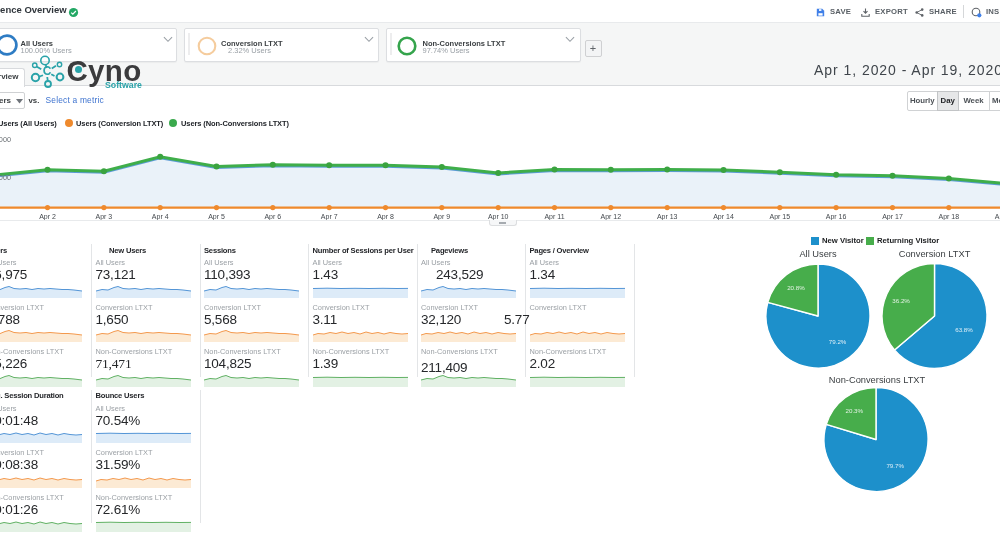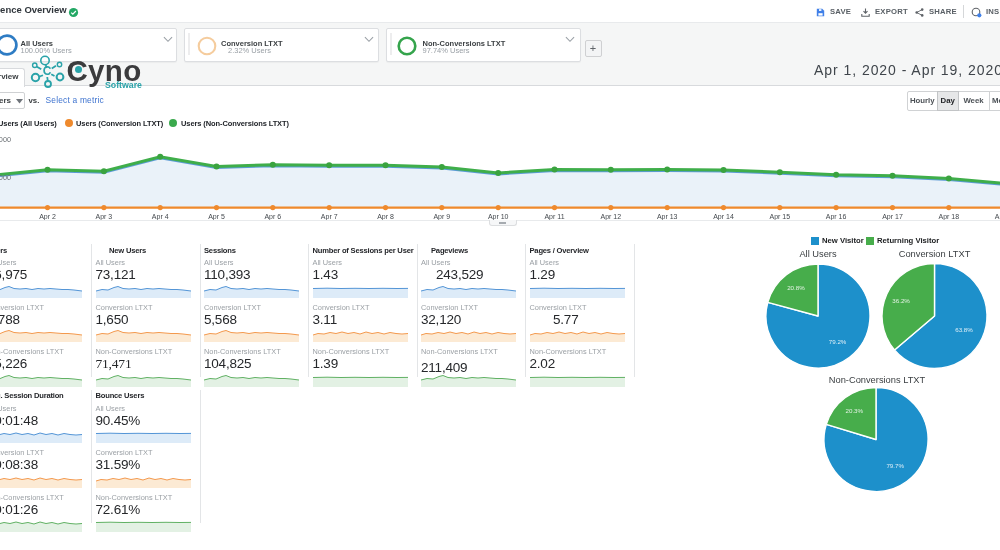--- a/index.html
+++ b/index.html
@@ -304,27 +304,27 @@
     <path d="M0,7 L5,5.5 L11,6 L17,4.5 L23,5.5 L29,4 L35,5.5 L41,4.5 L47,6 L53,4 L59,5.5 L65,4.5 L71,6 L77,4.5 L83,5.5 L89,6 L95,5.5" fill="none" stroke="#f29445" stroke-width="0.95"></path>
   </svg>
 <div class="m-sub" style="left:421.0px;top:347.0px;">Non-Conversions LTXT</div>
 <div class="m-val" style="left:421.0px;top:360px;">211,409</div>
 <svg class="abs" style="left:421.0px;top:372.5px;" width="95" height="14" viewBox="0 0 95 14">
     <path d="M0,7 L6,5.5 L12,6 L18,3.5 L22,2.5 L27,4.5 L33,5 L39,4.5 L45,5.5 L51,4.5 L57,5 L63,4.5 L69,5 L75,5.5 L81,5.5 L87,6 L95,7 L95,14 L0,14 Z" fill="#e3f1e4"></path>
     <path d="M0,7 L6,5.5 L12,6 L18,3.5 L22,2.5 L27,4.5 L33,5 L39,4.5 L45,5.5 L51,4.5 L57,5 L63,4.5 L69,5 L75,5.5 L81,5.5 L87,6 L95,7" fill="none" stroke="#58ad5c" stroke-width="0.95"></path>
   </svg>
 <div class="m-title" style="left:529.5px;top:245.5px;">Pages / Overview</div>
 <div class="m-sub" style="left:529.5px;top:258px;">All Users</div>
-<div class="m-val" style="left:529.5px;top:267px;">1.29</div>
+<div class="m-val" style="left:529.5px;top:267px;">1.34</div>
 <svg class="abs" style="left:529.5px;top:283.5px;" width="95" height="14" viewBox="0 0 95 14">
     <path d="M0,4.5 L14,4.2 L28,4.5 L42,4.3 L56,4.5 L70,4.3 L84,4.5 L95,4.4 L95,14 L0,14 Z" fill="#ddebf8"></path>
     <path d="M0,4.5 L14,4.2 L28,4.5 L42,4.3 L56,4.5 L70,4.3 L84,4.5 L95,4.4" fill="none" stroke="#4b8fd4" stroke-width="0.95"></path>
   </svg>
 <div class="m-sub" style="left:529.5px;top:302.5px;">Conversion LTXT</div>
-<div class="m-val" style="left:553px;top:311.5px;">5.77</div>
+<div class="m-val" style="left:504px;top:311.5px;">5.77</div>
 <svg class="abs" style="left:529.5px;top:328.0px;" width="95" height="14" viewBox="0 0 95 14">
     <path d="M0,7 L5,5.5 L11,6 L17,4.5 L23,5.5 L29,4 L35,5.5 L41,4.5 L47,6 L53,4 L59,5.5 L65,4.5 L71,6 L77,4.5 L83,5.5 L89,6 L95,5.5 L95,14 L0,14 Z" fill="#fcead4"></path>
     <path d="M0,7 L5,5.5 L11,6 L17,4.5 L23,5.5 L29,4 L35,5.5 L41,4.5 L47,6 L53,4 L59,5.5 L65,4.5 L71,6 L77,4.5 L83,5.5 L89,6 L95,5.5" fill="none" stroke="#f29445" stroke-width="0.95"></path>
   </svg>
 <div class="m-sub" style="left:529.5px;top:347.0px;">Non-Conversions LTXT</div>
 <div class="m-val" style="left:529.5px;top:356.0px;">2.02</div>
 <svg class="abs" style="left:529.5px;top:372.5px;" width="95" height="14" viewBox="0 0 95 14">
     <path d="M0,4.5 L14,4.2 L28,4.5 L42,4.3 L56,4.5 L70,4.3 L84,4.5 L95,4.4 L95,14 L0,14 Z" fill="#e3f1e4"></path>
     <path d="M0,4.5 L14,4.2 L28,4.5 L42,4.3 L56,4.5 L70,4.3 L84,4.5 L95,4.4" fill="none" stroke="#58ad5c" stroke-width="0.95"></path>
   </svg>
@@ -342,21 +342,21 @@
     <path d="M0,7 L5,5.5 L11,6 L17,4.5 L23,5.5 L29,4 L35,5.5 L41,4.5 L47,6 L53,4 L59,5.5 L65,4.5 L71,6 L77,4.5 L83,5.5 L89,6 L95,5.5" fill="none" stroke="#f29445" stroke-width="0.95"></path>
   </svg>
 <div class="m-sub" style="left:-13.0px;top:492.5px;">Non-Conversions LTXT</div>
 <div class="m-val" style="left:-13.0px;top:501.5px;">00:01:26</div>
 <svg class="abs" style="left:-13.0px;top:518.0px;" width="95" height="14" viewBox="0 0 95 14">
     <path d="M0,7 L5,5.5 L11,6 L17,4.5 L23,5.5 L29,4 L35,5.5 L41,4.5 L47,6 L53,4 L59,5.5 L65,4.5 L71,6 L77,4.5 L83,5.5 L89,6 L95,5.5 L95,14 L0,14 Z" fill="#e3f1e4"></path>
     <path d="M0,7 L5,5.5 L11,6 L17,4.5 L23,5.5 L29,4 L35,5.5 L41,4.5 L47,6 L53,4 L59,5.5 L65,4.5 L71,6 L77,4.5 L83,5.5 L89,6 L95,5.5" fill="none" stroke="#58ad5c" stroke-width="0.95"></path>
   </svg>
 <div class="m-title" style="left:95.5px;top:391.0px;">Bounce Users</div>
 <div class="m-sub" style="left:95.5px;top:403.5px;">All Users</div>
-<div class="m-val" style="left:95.5px;top:412.5px;">90.45%</div>
+<div class="m-val" style="left:95.5px;top:412.5px;">70.54%</div>
 <svg class="abs" style="left:95.5px;top:429.0px;" width="95" height="14" viewBox="0 0 95 14">
     <path d="M0,4.5 L14,4.2 L28,4.5 L42,4.3 L56,4.5 L70,4.3 L84,4.5 L95,4.4 L95,14 L0,14 Z" fill="#ddebf8"></path>
     <path d="M0,4.5 L14,4.2 L28,4.5 L42,4.3 L56,4.5 L70,4.3 L84,4.5 L95,4.4" fill="none" stroke="#4b8fd4" stroke-width="0.95"></path>
   </svg>
 <div class="m-sub" style="left:95.5px;top:448.0px;">Conversion LTXT</div>
 <div class="m-val" style="left:95.5px;top:457.0px;">31.59%</div>
 <svg class="abs" style="left:95.5px;top:473.5px;" width="95" height="14" viewBox="0 0 95 14">
     <path d="M0,7 L5,5.5 L11,6 L17,4.5 L23,5.5 L29,4 L35,5.5 L41,4.5 L47,6 L53,4 L59,5.5 L65,4.5 L71,6 L77,4.5 L83,5.5 L89,6 L95,5.5 L95,14 L0,14 Z" fill="#fcead4"></path>
     <path d="M0,7 L5,5.5 L11,6 L17,4.5 L23,5.5 L29,4 L35,5.5 L41,4.5 L47,6 L53,4 L59,5.5 L65,4.5 L71,6 L77,4.5 L83,5.5 L89,6 L95,5.5" fill="none" stroke="#f29445" stroke-width="0.95"></path>
   </svg>

